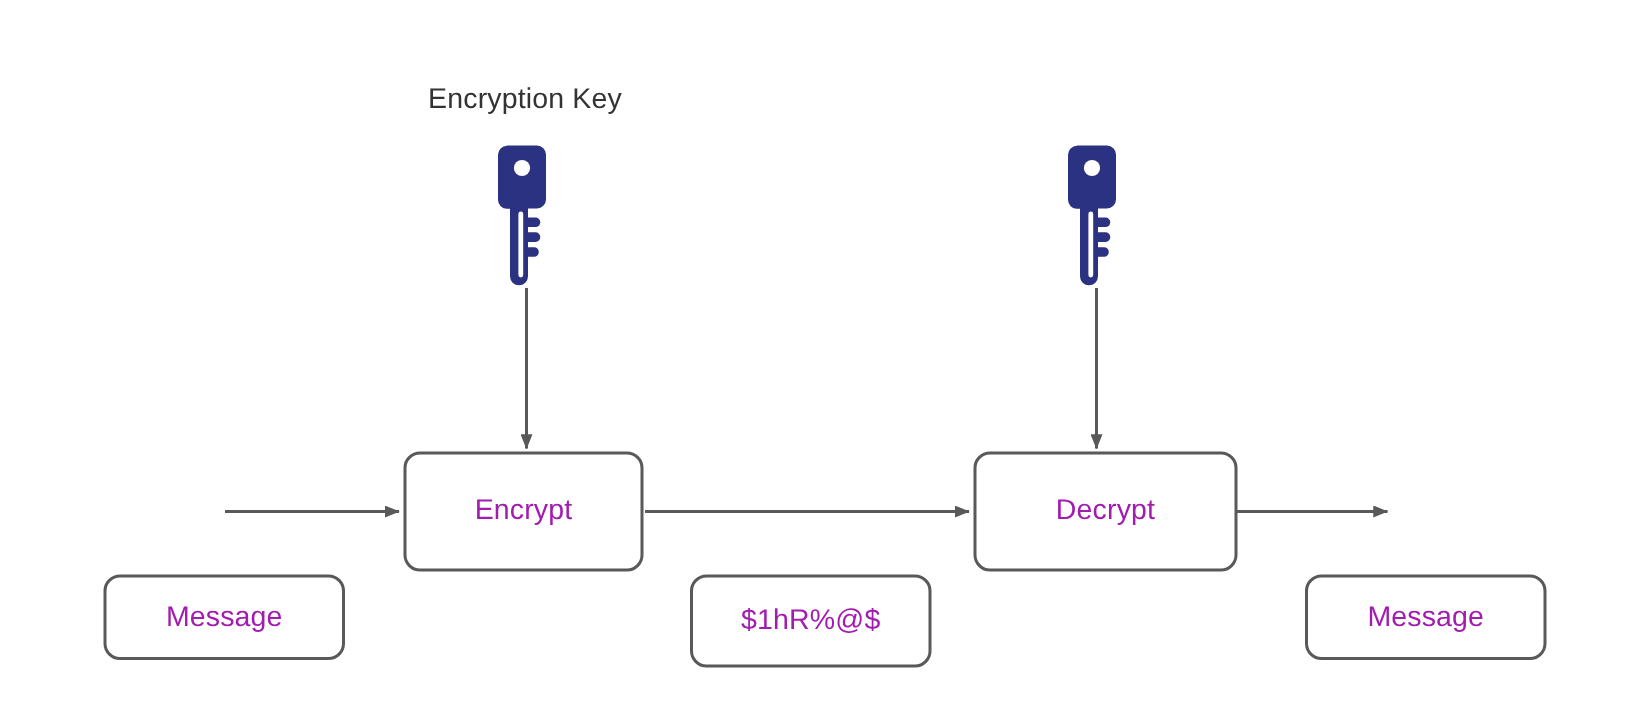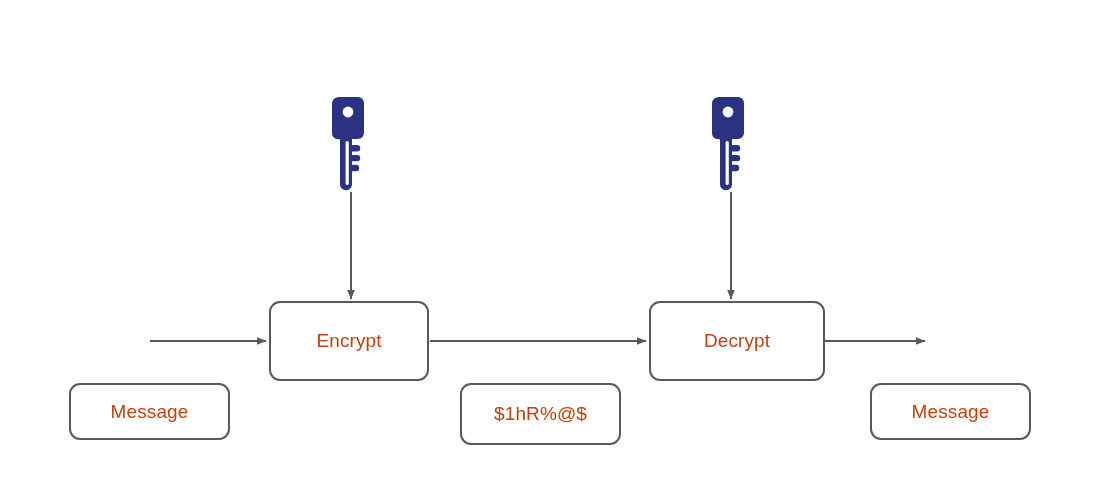--- a/index.html
+++ b/index.html
@@ -28,21 +28,21 @@
   .node-box {
     position: absolute;
     box-sizing: border-box;
     border: 2px solid #595959;
     border-radius: 11px;
     background: #ffffff;
     display: flex;
     align-items: center;
     justify-content: center;
     font-size: 19px;
-    color: #c2410c;
+    color: #a21caf;
     letter-spacing: 0.1px;
   }
   .key-icon {
     position: absolute;
   }
   .edge-svg {
     position: absolute;
     left: 0;
     top: 0;
     width: 1100px;
@@ -66,20 +66,21 @@
 
     <line x1="430" y1="341" x2="646" y2="341" stroke="#595959" stroke-width="2" marker-end="url(#arrowhead)"></line>
 
     <line x1="811" y1="341" x2="925" y2="341" stroke="#595959" stroke-width="2" marker-end="url(#arrowhead)"></line>
 
     <line x1="351" y1="192" x2="351" y2="299" stroke="#595959" stroke-width="2" marker-end="url(#arrowhead)"></line>
 
     <line x1="731" y1="192" x2="731" y2="299" stroke="#595959" stroke-width="2" marker-end="url(#arrowhead)"></line>
   </svg>
 
+  <div class="label" style="left:250px; top:56px; width:200px;">Encryption Key</div>
 
 
   <svg class="key-icon" style="left:330px; top:95px;" width="42" height="104" viewBox="0 0 42 104">
     <path d="M8,2 h20 a6,6 0 0 1 6,6 v30 a6,6 0 0 1 -6,6 h-6
              v6 h5 a3.2,3.2 0 0 1 0,6.4 h-5 v3.5
              h5 a3.2,3.2 0 0 1 0,6.4 h-5 v3.5
              h4 a3.2,3.2 0 0 1 0,6.4 h-4 v13
              a6,6 0 0 1 -12,0 v-45 h-2 a6,6 0 0 1 -6,-6 v-30 a6,6 0 0 1 6,-6 z" fill="#2B3282"></path>
     <circle cx="18" cy="17" r="5.4" fill="#ffffff"></circle>
     <rect x="15.6" y="46" width="3.2" height="44" rx="1.6" fill="#ffffff"></rect>

